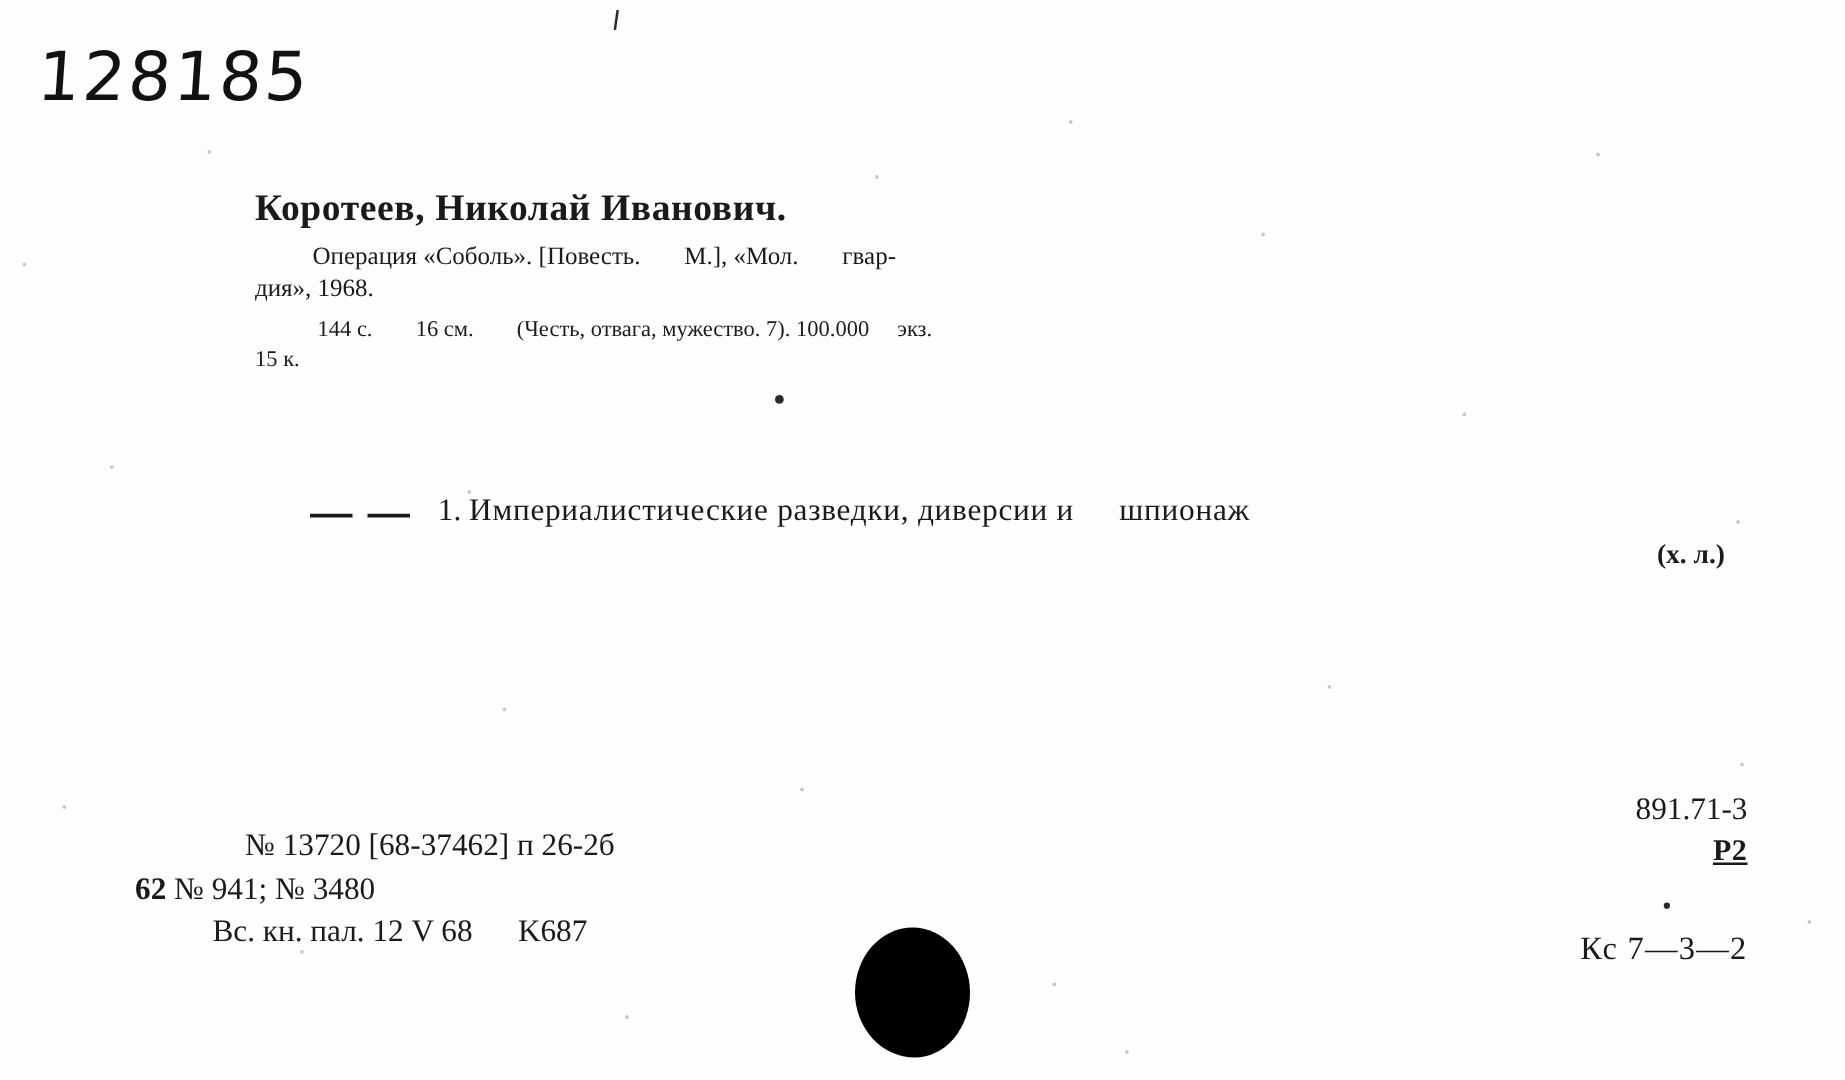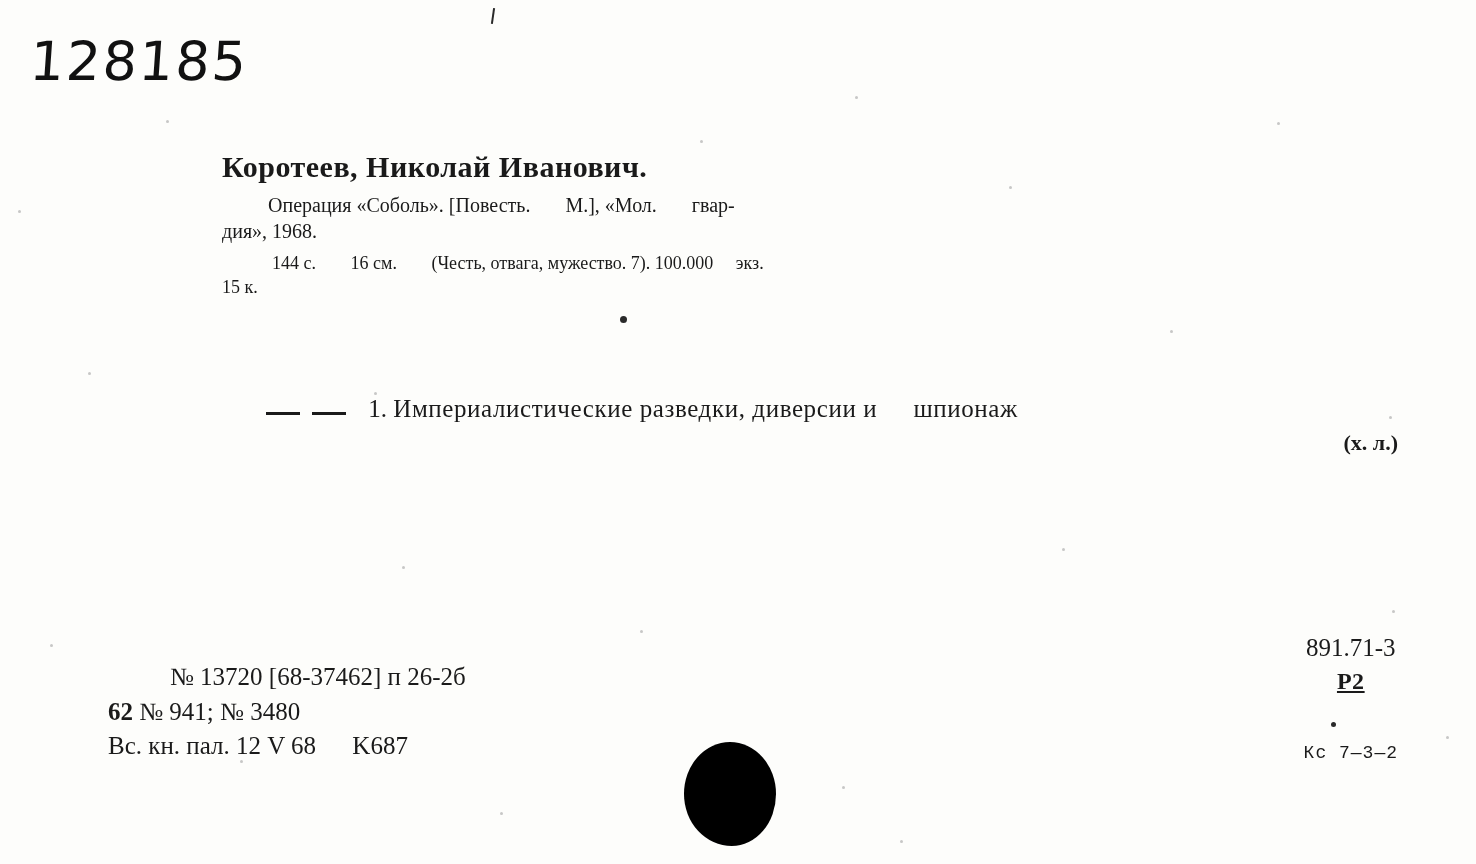--- a/index.html
+++ b/index.html
@@ -38,21 +38,21 @@
     font-family: "DejaVu Sans", sans-serif;
     font-size: 54px;
     letter-spacing: 2px;
     color: #111;
     font-weight: 500;
     transform: skewX(-4deg);
   }
 
   #record {
     position: absolute;
-    left: 222px;
+    left: 204px;
     top: 150px;
     width: 1176px;
   }
 
   .author {
     font-family: "Liberation Serif", serif;
     font-weight: bold;
     font-size: 30px;
     letter-spacing: .5px;
     margin-bottom: 8px;
@@ -102,35 +102,35 @@
 
   
   #tracings {
     position: absolute;
     left: 108px;
     top: 660px;
     font-size: 25px;
     line-height: 1.38;
     white-space: nowrap;
   }
-  #tracings .row1 { margin-left: 62px; }
+  #tracings .row1 { margin-left: 88px; }
   #tracings .bold62 { font-weight: bold; }
-  #tracings .row3 { }
+  #tracings .row3 { margin-left: 62px; }
 
   
   #classification {
     position: absolute;
     right: 78px;
     top: 630px;
-    text-align: center;
+    text-align: right;
     font-size: 25px;
     line-height: 1.4;
   }
   #classification .r2 { font-weight: bold; font-size: 24px; letter-spacing: .5px; text-decoration: underline; }
-  #classification .kc { margin-top: 42px; font-size: 18px; letter-spacing: 1px; font-family: Liberation Mono, monospace; }
+  #classification .kc { margin-top: 42px; font-size: 26px; letter-spacing: 1px; }
 
   
   #blot {
     position: absolute;
     left: 684px;
     top: 742px;
     width: 92px;
     height: 104px;
     background: #000;
     border-radius: 50% 50% 48% 52% / 50% 50% 50% 50%;

